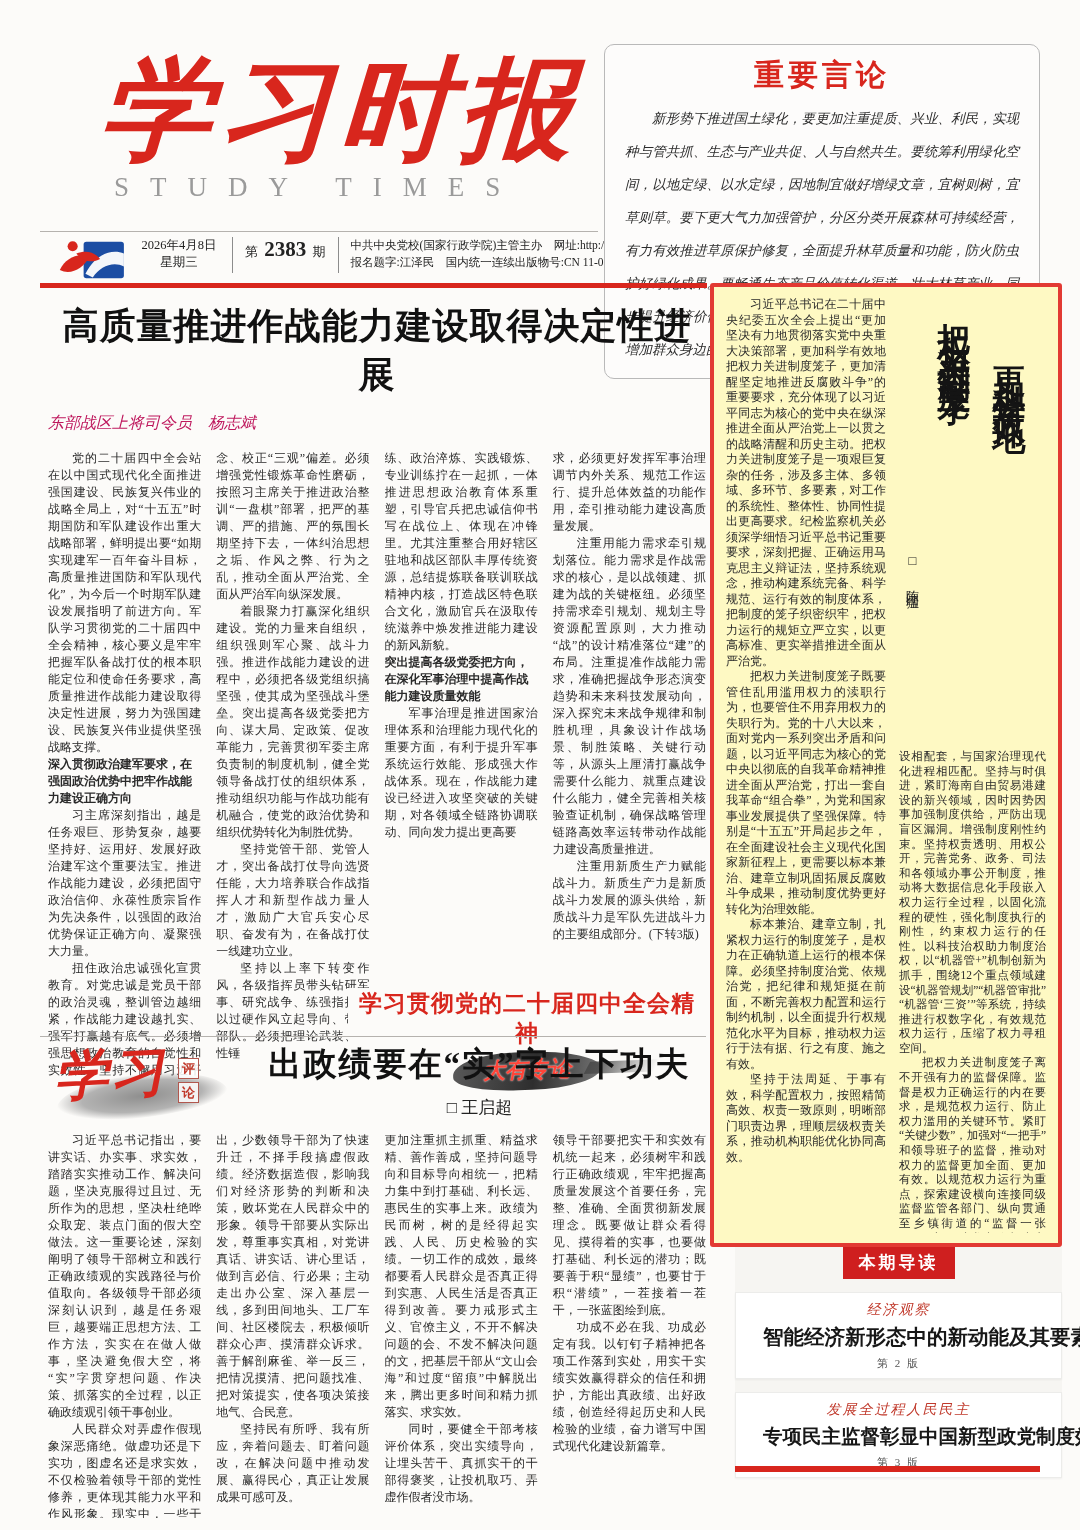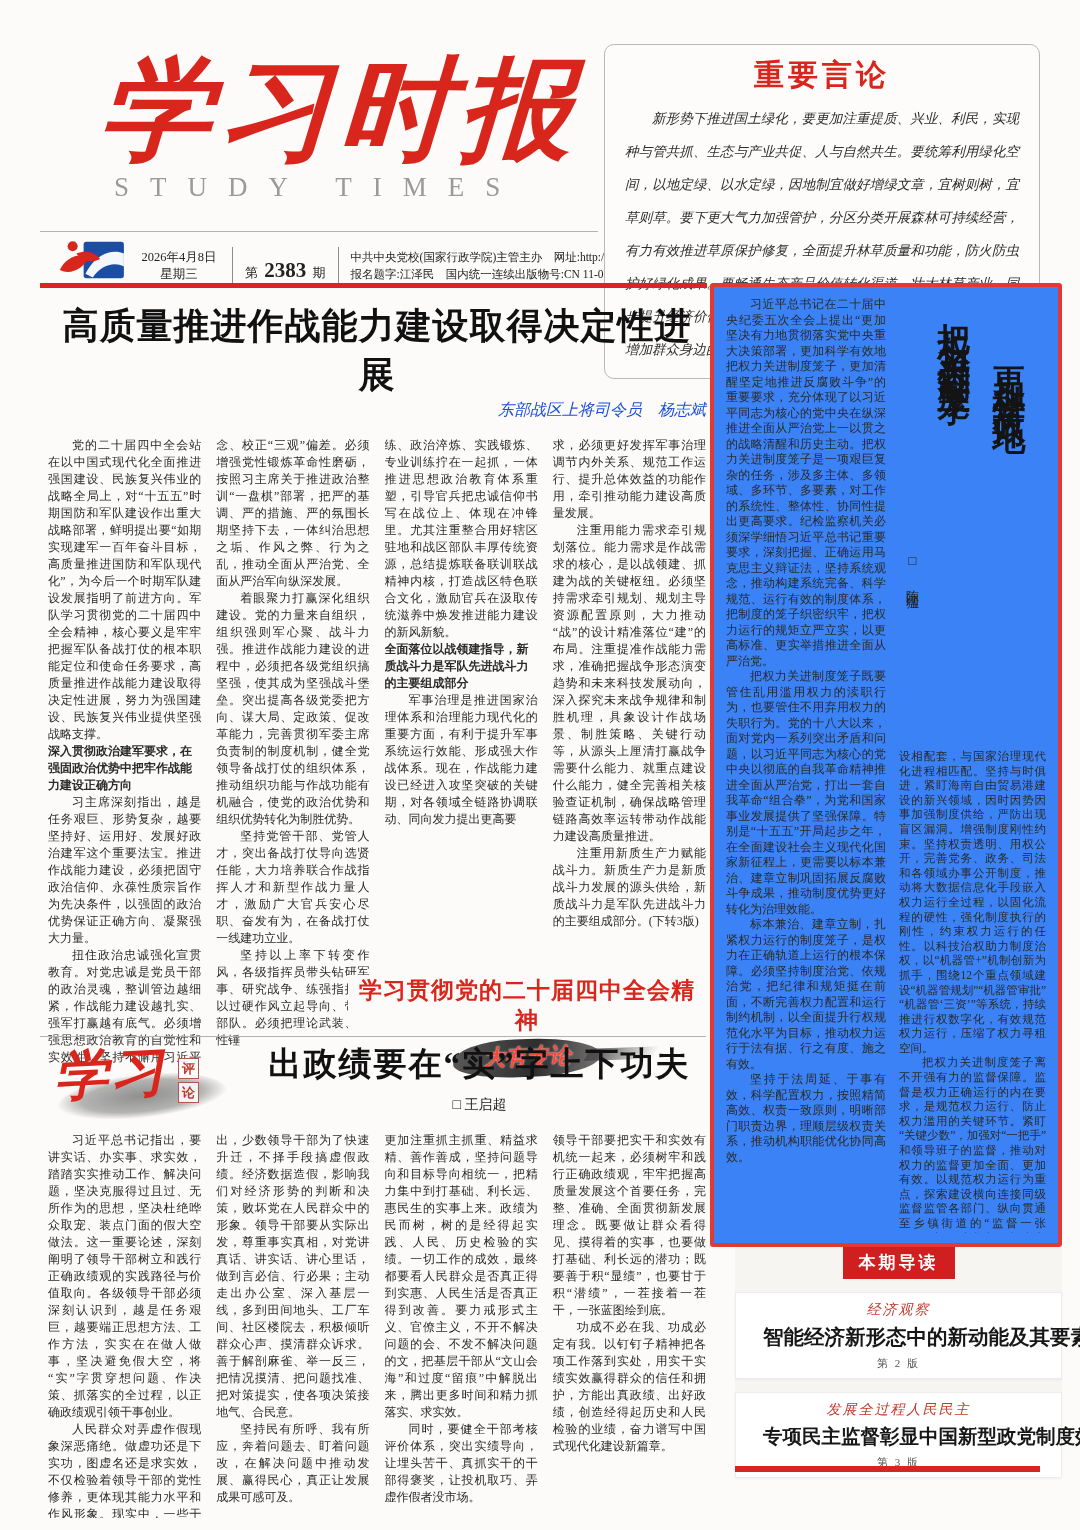--- a/index.html
+++ b/index.html
@@ -5,21 +5,21 @@
   html,body{margin:0;padding:0;background:#eceae6;}
   .page{position:relative;width:1080px;height:1530px;background:#fcfbf9;margin:0 auto;
         font-family:"Liberation Serif","DejaVu Serif",serif;color:#1c1c1c;overflow:hidden;}
   .abs{position:absolute;}
 
   
   .logo-cn{font-size:112px;font-weight:900;font-style:italic;color:#d8261d;
            letter-spacing:8px;line-height:1.25;white-space:nowrap;transform:skewX(-3deg);}
   .logo-en{font-size:27px;letter-spacing:21px;color:#9a9a9a;margin-top:-8px;padding-left:14px;white-space:nowrap;}
   .gray-rule{background:#b5b2ae;height:1px;}
-  .colophon{display:flex;align-items:flex-end;gap:12px;}
+  .colophon{display:flex;align-items:flex-start;gap:12px;}
   .col-date{width:90px;text-align:center;font-size:12.5px;line-height:17px;color:#222;}
   .col-sep{height:36px;border-left:1px solid #8c8c8c;}
   .issue{font-size:13px;color:#222;white-space:nowrap;}
   .issue b{font-size:21px;font-weight:700;padding:0 3px;margin-top:23px;}
   .pub{font-size:11.5px;line-height:17px;color:#222;white-space:nowrap;}
   .red-rule{background:#d8261d;}
 
   
   .remarks{border:1.5px solid #b9b9b9;border-radius:10px;padding:10px 20px 12px;background:#fdfcfb;}
   .remarks h2{margin:0;text-align:center;font-family:"Liberation Sans","DejaVu Sans",sans-serif;
@@ -29,34 +29,34 @@
 
   
   .cols{display:flex;gap:15px;}
   .col{flex:1;overflow:hidden;}
   .col p{margin:0;text-indent:2em;text-align:justify;font-size:12px;line-height:17px;color:#2a2a2a;}
   .subhead{font-family:"Liberation Sans","DejaVu Sans",sans-serif;font-weight:700;font-size:15px;
            line-height:21px;margin:9px 0;color:#111;text-indent:0 !important;text-align:left !important;}
 
   
   .main-art h1{margin:0;text-align:center;font-size:36px;font-weight:900;letter-spacing:1px;color:#111;}
-  .main-byline{text-align:right;font-size:16px;font-style:italic;color:#1d4ed8;}
+  .main-byline{margin-top:13px;text-align:left;font-size:16px;font-style:italic;color:#be185d;}
   .main-cols{margin-top:16px;height:628px;position:relative;}
   .banner{position:absolute;right:0;bottom:0;width:358px;height:90px;background:#fcfbf9;text-align:center;}
   .banner-l1{font-family:"Liberation Sans","DejaVu Sans",sans-serif;font-size:23px;font-weight:800;
              color:#d8261d;letter-spacing:1px;line-height:30px;}
   .stamp{display:inline-block;margin-top:4px;padding:3px 30px 5px;font-size:22px;font-weight:800;
          font-style:italic;color:#ff4438;text-shadow:0 0 2px #fff;
          background:linear-gradient(100deg,#5a5a5a,#2e2e2e 55%,#777);
          border-radius:46% 54% 52% 48% / 62% 52% 58% 42%;transform:rotate(-2deg);position:relative;}
   .stamp::after{content:"";position:absolute;right:-56px;top:12px;width:70px;height:12px;
          background:linear-gradient(90deg,#4c4c4c,rgba(120,120,120,0));transform:skewX(-30deg);}
 
   
-  .power{border:4px solid #e23a33;border-radius:3px;background:#3b82f6;
+  .power{border:4px solid #e23a33;border-radius:3px;background:#fef9c3;
          padding:10px 12px;display:flex;gap:13px;box-sizing:border-box;}
   .power-left{width:160px;overflow:hidden;}
   .power-left p,.power-lower p{margin:0;text-indent:2em;text-align:justify;font-size:12px;line-height:15.5px;color:#2a2a2a;}
   .power-right{flex:1;display:flex;flex-direction:column;overflow:hidden;}
   .vtitle{height:452px;display:flex;justify-content:flex-start;gap:10px;padding-left:2px;}
   .vtitle .vt{writing-mode:vertical-rl;font-weight:900;font-size:33px;letter-spacing:9px;color:#141414;}
   .vt-first{margin-top:44px;}
   .vauthor{writing-mode:vertical-rl;font-size:13px;letter-spacing:4px;color:#222;margin-top:256px;width:20px;}
   .power-lower{flex:1;overflow:hidden;}
   .power-lower p{font-size:11.5px;line-height:14.6px;}
@@ -67,21 +67,21 @@
   .comm-logo .swash{position:absolute;left:6px;top:30px;width:172px;height:44px;
         background:radial-gradient(closest-side,#6b6b6b,#9b9b9b 70%,rgba(160,160,160,0));
         border-radius:50% 50% 60% 40%/60% 60% 40% 40%;transform:rotate(-6deg);opacity:.75;}
   .comm-logo .xx{position:absolute;left:4px;top:-6px;font-size:54px;font-weight:900;font-style:italic;
         color:#d8261d;letter-spacing:2px;transform:rotate(-3deg);}
   .comm-tags{position:absolute;left:128px;top:14px;display:flex;flex-direction:column;gap:3px;}
   .comm-tags span{display:block;width:19px;height:19px;line-height:19px;text-align:center;
         font-size:13px;font-weight:700;color:#c0392b;border:1px solid #b1574e;background:rgba(255,255,255,.85);}
   .comm-headline{position:absolute;left:205px;right:0;top:0;text-align:center;
         font-size:33px;font-weight:900;letter-spacing:2px;color:#111;}
-  .comm-byline{position:absolute;left:205px;right:0;top:54px;text-align:center;font-size:14px;color:#222;}
+  .comm-byline{position:absolute;left:205px;right:0;top:54px;text-align:center;font-size:17px;color:#222;}
   .comm-cols{height:386px;}
 
   
   .digest{background:#f6f5f2;}
   .digest-badge{display:block;margin:0 auto;width:112px;text-align:center;background:#cf1f1f;color:#fff;
         font-family:"Liberation Sans","DejaVu Sans",sans-serif;font-size:17px;font-weight:700;
         letter-spacing:3px;padding:4px 0 5px;}
   .digest-card{background:#fff;border:1px solid #ececea;box-shadow:0 1px 2px rgba(0,0,0,.05);
         text-align:center;padding:8px 6px 7px;margin-top:13px;}
   .digest-kicker{font-size:14px;font-style:italic;color:#c0392b;letter-spacing:2px;}
@@ -142,21 +142,21 @@
         <p>扭住政治忠诚强化宣贯教育。对党忠诚是党员干部的政治灵魂，整训管边越细紧，作战能力建设越扎实、强军打赢越有底气。必须增强思想政治教育的自觉性和实效性，坚持不懈用习近平新时代中国特色社会主义思想凝心铸魂、用军魂血脉培育官兵，筑牢部队绝对忠诚、绝对纯洁、绝对可靠的思想根基，引导官兵强化理想信</p>
       </div>
       <div class="col">
         <p style="text-indent:0;">念、校正“三观”偏差。必须增强党性锻炼革命性磨砺，按照习主席关于推进政治整训“一盘棋”部署，把严的基调、严的措施、严的氛围长期坚持下去，一体纠治思想之垢、作风之弊、行为之乱，推动全面从严治党、全面从严治军向纵深发展。</p>
         <p>着眼聚力打赢深化组织建设。党的力量来自组织，组织强则军心聚、战斗力强。推进作战能力建设的进程中，必须把各级党组织搞坚强，使其成为坚强战斗堡垒。突出提高各级党委把方向、谋大局、定政策、促改革能力，完善贯彻军委主席负责制的制度机制，健全党领导备战打仗的组织体系，推动组织功能与作战功能有机融合，使党的政治优势和组织优势转化为制胜优势。</p>
         <p>坚持党管干部、党管人才，突出备战打仗导向选贤任能，大力培养联合作战指挥人才和新型作战力量人才，激励广大官兵安心尽职、奋发有为，在备战打仗一线建功立业。</p>
         <p>坚持以上率下转变作风，各级指挥员带头钻研军事、研究战争、练强指挥，以过硬作风立起导向、带动部队。必须把理论武装、党性锤</p>
       </div>
       <div class="col">
         <p style="text-indent:0;">练、政治淬炼、实践锻炼、专业训练拧在一起抓，一体推进思想政治教育体系重塑，引导官兵把忠诚信仰书写在战位上、体现在冲锋里。尤其注重整合用好辖区驻地和战区部队丰厚传统资源，总结提炼联备联训联战精神内核，打造战区特色联合文化，激励官兵在汲取传统滋养中焕发推进能力建设的新风新貌。</p>
-        <p class="subhead">全面落位以战领建指导，新质战斗力是军队先进战斗力的主要组成部分</p>
+        <p class="subhead">突出提高各级党委把方向，在深化军事治理中提高作战能力建设质量效能</p>
         <p>军事治理是推进国家治理体系和治理能力现代化的重要方面，有利于提升军事系统运行效能、形成强大作战体系。现在，作战能力建设已经进入攻坚突破的关键期，对各领域全链路协调联动、同向发力提出更高要</p>
       </div>
       <div class="col">
         <p style="text-indent:0;">求，必须更好发挥军事治理调节内外关系、规范工作运行、提升总体效益的功能作用，牵引推动能力建设高质量发展。</p>
         <p>注重用能力需求牵引规划落位。能力需求是作战需求的核心，是以战领建、抓建为战的关键枢纽。必须坚持需求牵引规划、规划主导资源配置原则，大力推动“战”的设计精准落位“建”的布局。注重提准作战能力需求，准确把握战争形态演变趋势和未来科技发展动向，深入探究未来战争规律和制胜机理，具象设计作战场景、制胜策略、关键行动等，从源头上厘清打赢战争需要什么能力、就重点建设什么能力，健全完善相关核验查证机制，确保战略管理链路高效率运转带动作战能力建设高质量推进。</p>
         <p>注重用新质生产力赋能战斗力。新质生产力是新质战斗力发展的源头供给，新质战斗力是军队先进战斗力的主要组成部分。(下转3版)</p>
       </div>
 
       <div class="banner">
         <div class="banner-l1">学习贯彻党的二十届四中全会精神</div>

